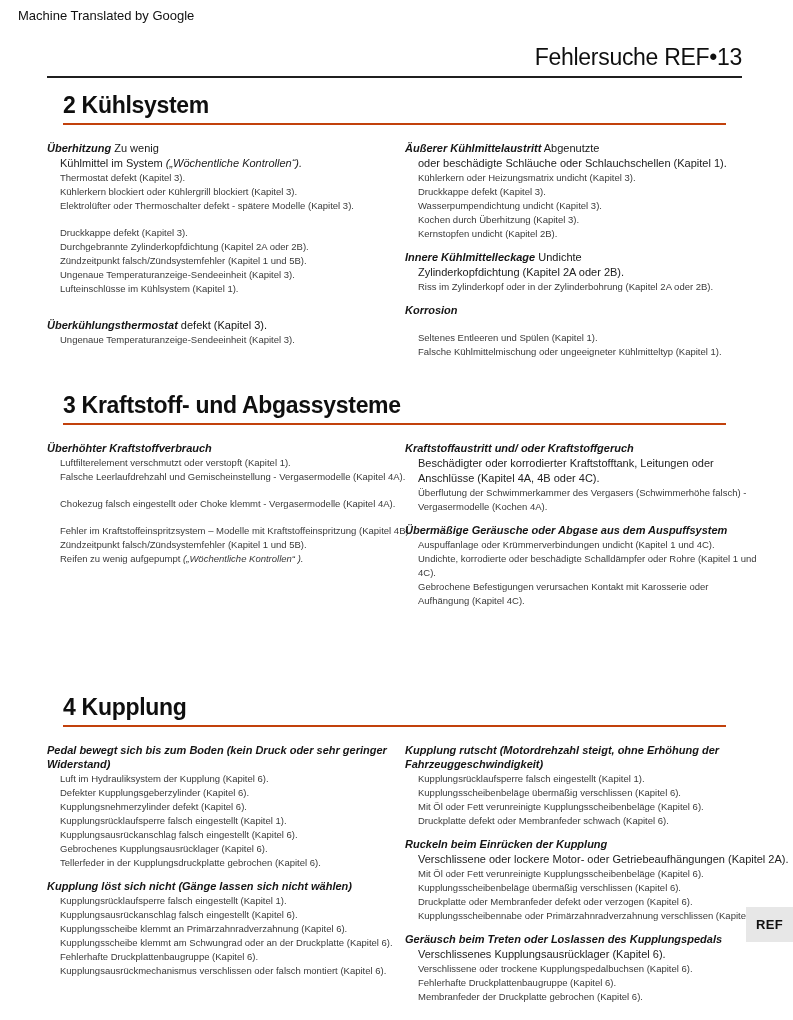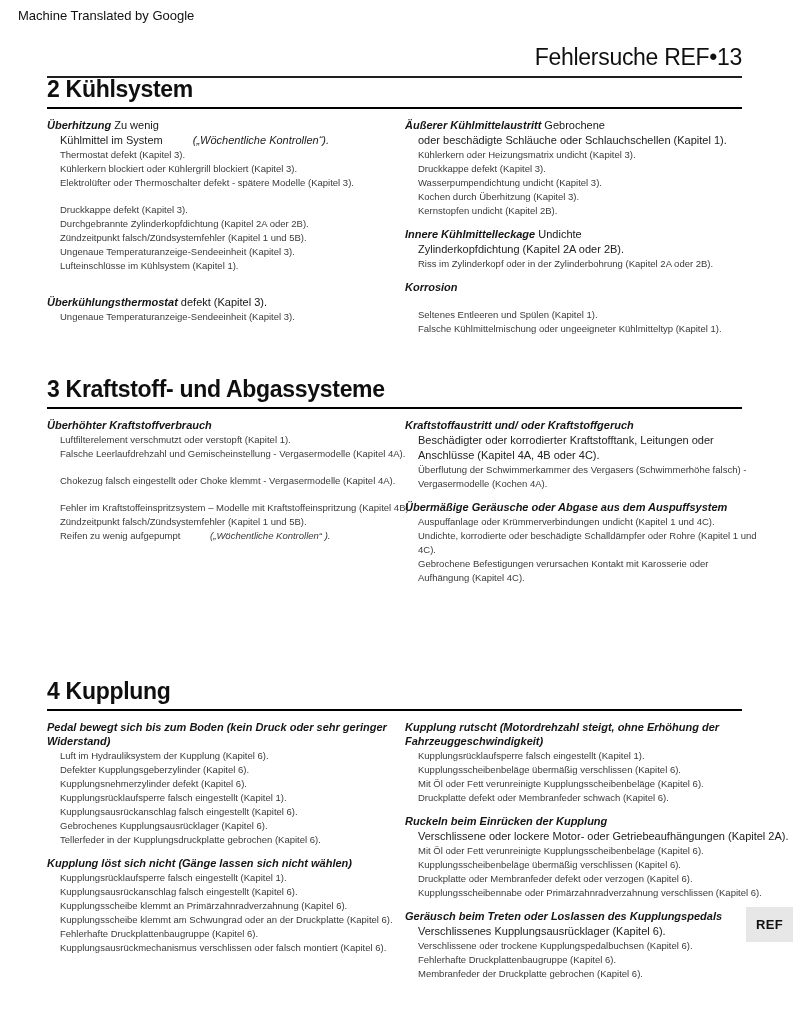--- a/index.html
+++ b/index.html
@@ -22,43 +22,43 @@
     padding-bottom:5px;
   }
   .header-title{
     font-size:23px;letter-spacing:-0.3px;color:#0f0f0f;
   }
   .sect{position:absolute;left:47px;right:51px;}
   .sect-0{top:76px;}
   .sect-1{top:376px;}
   .sect-2{top:678px;}
   .sect-title{
-    margin:0;padding:0 0 4px 0;
+    margin:16px;padding:0 0 4px 0;
     font-size:23px;font-weight:bold;letter-spacing:-0.3px;color:#0f0f0f;
-    border-bottom:2px solid #000000;
+    border-bottom:2px solid #c2410c;
   }
   .cols{display:flex;margin-top:9px;}
   .col{min-width:0;}
   .col-left{width:345px;margin-right:13px;flex:none;}
   .col-right{flex:1;}
   .shead{
     font-size:11px;line-height:14px;
     font-weight:bold;font-style:italic;
     margin:9px 0 1px 0;
     white-space:nowrap;color:#161616;
   }
   .col > .shead:first-child{margin-top:0;}
   .item{white-space:nowrap;padding-left:13px;}
   .item.sm{font-size:9.5px;line-height:14px;color:#3a3a3a;}
   .item.md{font-size:11px;line-height:15px;color:#222;}
   .gap{height:13px;}
   .seg-bi{font-weight:bold;font-style:italic;}
   .seg-r{font-weight:normal;font-style:normal;}
   .shead .seg-r{font-weight:400;}
-  .seg-it{font-style:italic;margin-left:27px;}
+  .seg-it{font-style:italic;}
   .ref-badge{
     position:absolute;top:907px;left:746px;width:47px;height:35px;
     background:#e7e7e7;
     display:flex;align-items:center;justify-content:center;
     font-size:13px;font-weight:bold;color:#111;letter-spacing:0.3px;
   }
 </style>
 </head>
 <body>
 
@@ -81,21 +81,21 @@
             <div class="item sm">Druckkappe defekt (Kapitel 3).</div>
             <div class="item sm">Durchgebrannte Zylinderkopfdichtung (Kapitel 2A oder 2B).</div>
             <div class="item sm">Zündzeitpunkt falsch/Zündsystemfehler (Kapitel 1 und 5B).</div>
             <div class="item sm">Ungenaue Temperaturanzeige-Sendeeinheit (Kapitel 3).</div>
             <div class="item sm">Lufteinschlüsse im Kühlsystem (Kapitel 1).</div>
             <div class="gap"></div>
             <div class="shead"><span class="seg-bi">Überkühlungsthermostat</span><span class="seg-r"> defekt (Kapitel 3).</span></div>
             <div class="item sm">Ungenaue Temperaturanzeige-Sendeeinheit (Kapitel 3).</div>
           </div>
           <div class="col col-right">
-            <div class="shead"><span class="seg-bi">Äußerer Kühlmittelaustritt</span><span class="seg-r"> Gebrochene</span></div>
+            <div class="shead"><span class="seg-bi">Äußerer Kühlmittelaustritt</span><span class="seg-r"> Abgenutzte</span></div>
             <div class="item md">oder beschädigte Schläuche oder Schlauchschellen (Kapitel 1).</div>
             <div class="item sm">Kühlerkern oder Heizungsmatrix undicht (Kapitel 3).</div>
             <div class="item sm">Druckkappe defekt (Kapitel 3).</div>
             <div class="item sm">Wasserpumpendichtung undicht (Kapitel 3).</div>
             <div class="item sm">Kochen durch Überhitzung (Kapitel 3).</div>
             <div class="item sm">Kernstopfen undicht (Kapitel 2B).</div>
             <div class="shead"><span class="seg-bi">Innere Kühlmittelleckage</span><span class="seg-r"> Undichte</span></div>
             <div class="item md">Zylinderkopfdichtung (Kapitel 2A oder 2B).</div>
             <div class="item sm">Riss im Zylinderkopf oder in der Zylinderbohrung (Kapitel 2A oder 2B).</div>
             <div class="shead"><span class="seg-bi">Korrosion</span></div>

